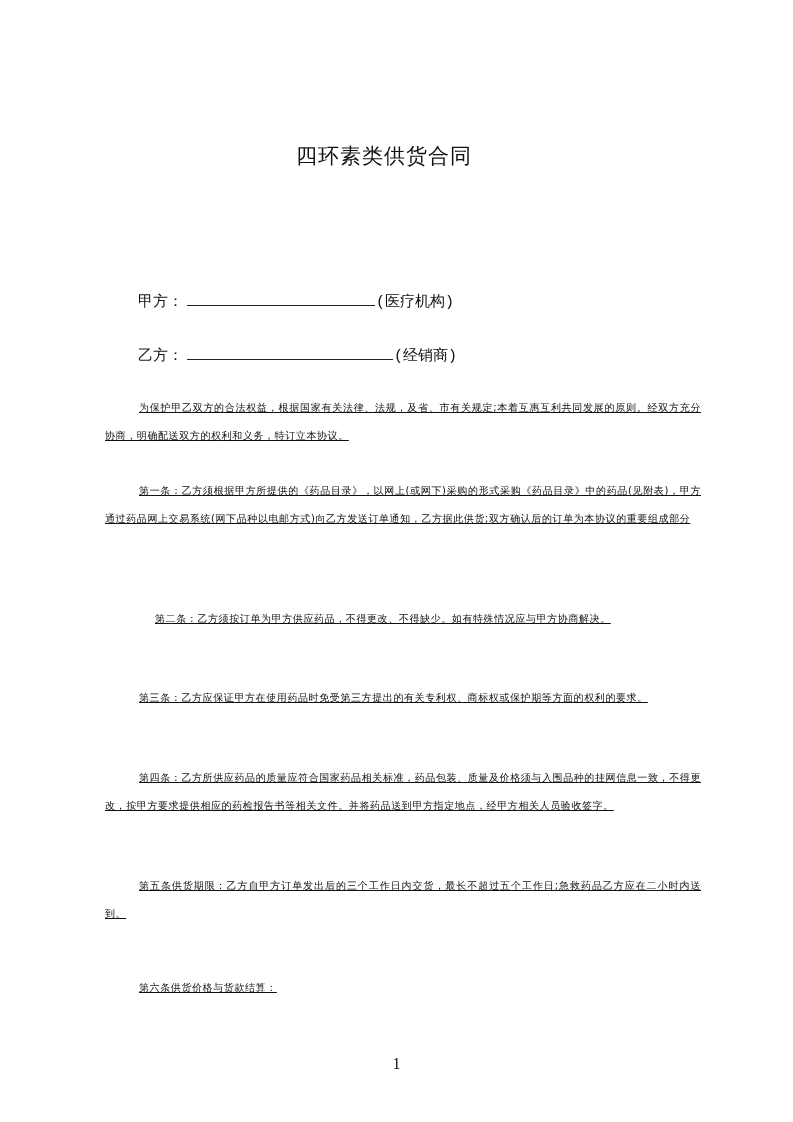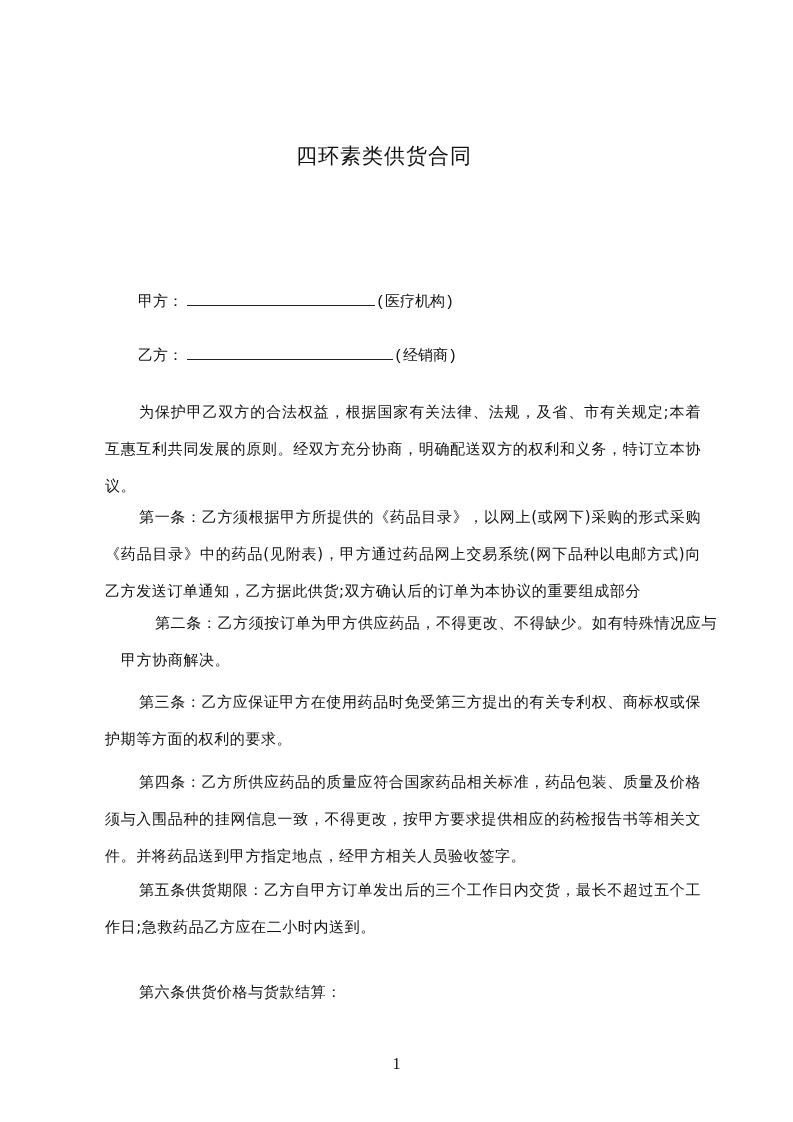--- a/index.html
+++ b/index.html
@@ -49,30 +49,31 @@
   }
   .party-a { top: 291px; }
   .party-a .blank { width: 188px; }
   .party-b { top: 345px; }
   .party-b .blank { width: 206px; }
 
   .para {
     position: absolute;
     left: 105px;
     width: 596px;
-    font-size: 15px;
-    line-height: 37px;
+    font-size: 10px;
+    line-height: 28px;
     text-indent: 34px;
     text-align: justify;
     text-align-last: left;
     letter-spacing: 0.6px;
     margin: 0;
+    text-decoration: underline;
   }
   .p-intro { top: 394px; }
-  .p-art1 { top: 499px; }
+  .p-art1 { top: 477px; }
   .p-art2 { top: 605px; margin-left: 16px; }
   .p-art3 { top: 684px; }
   .p-art4 { top: 764px; }
   .p-art5 { top: 872px; }
   .p-art6 { top: 952px; margin-top: 22px; }
 
   .page-number {
     position: absolute;
     top: 1054px;
     left: 0;

